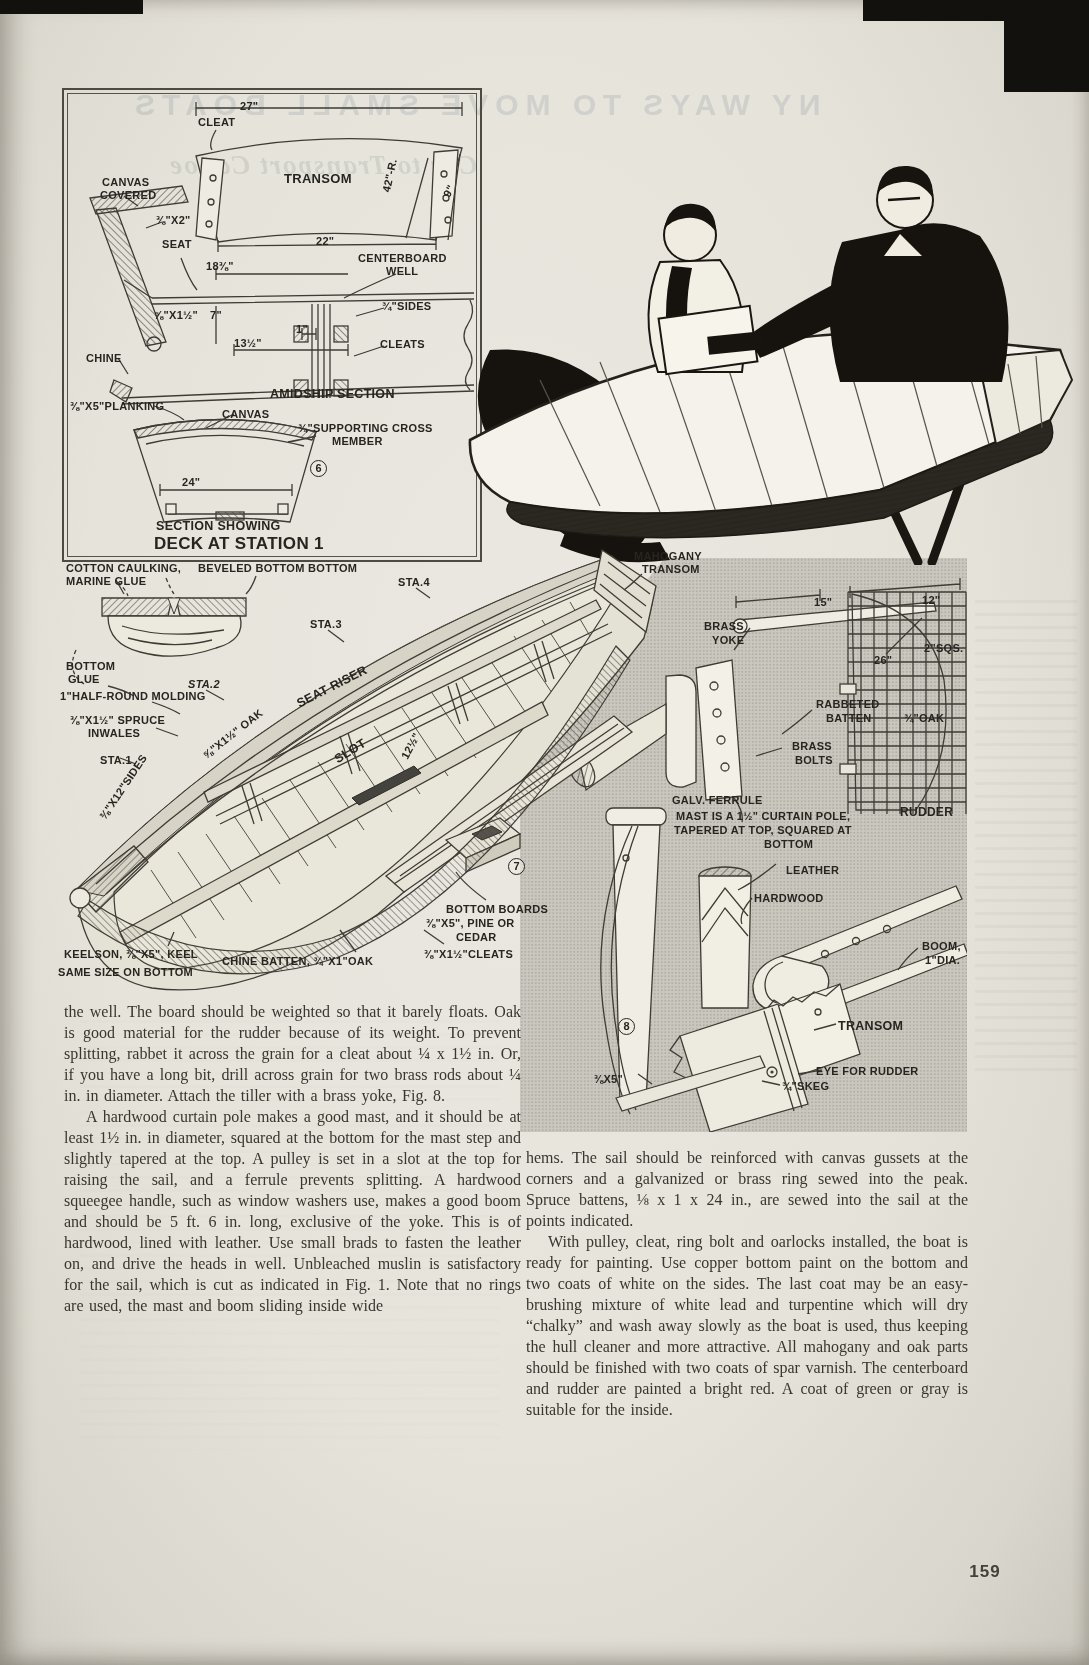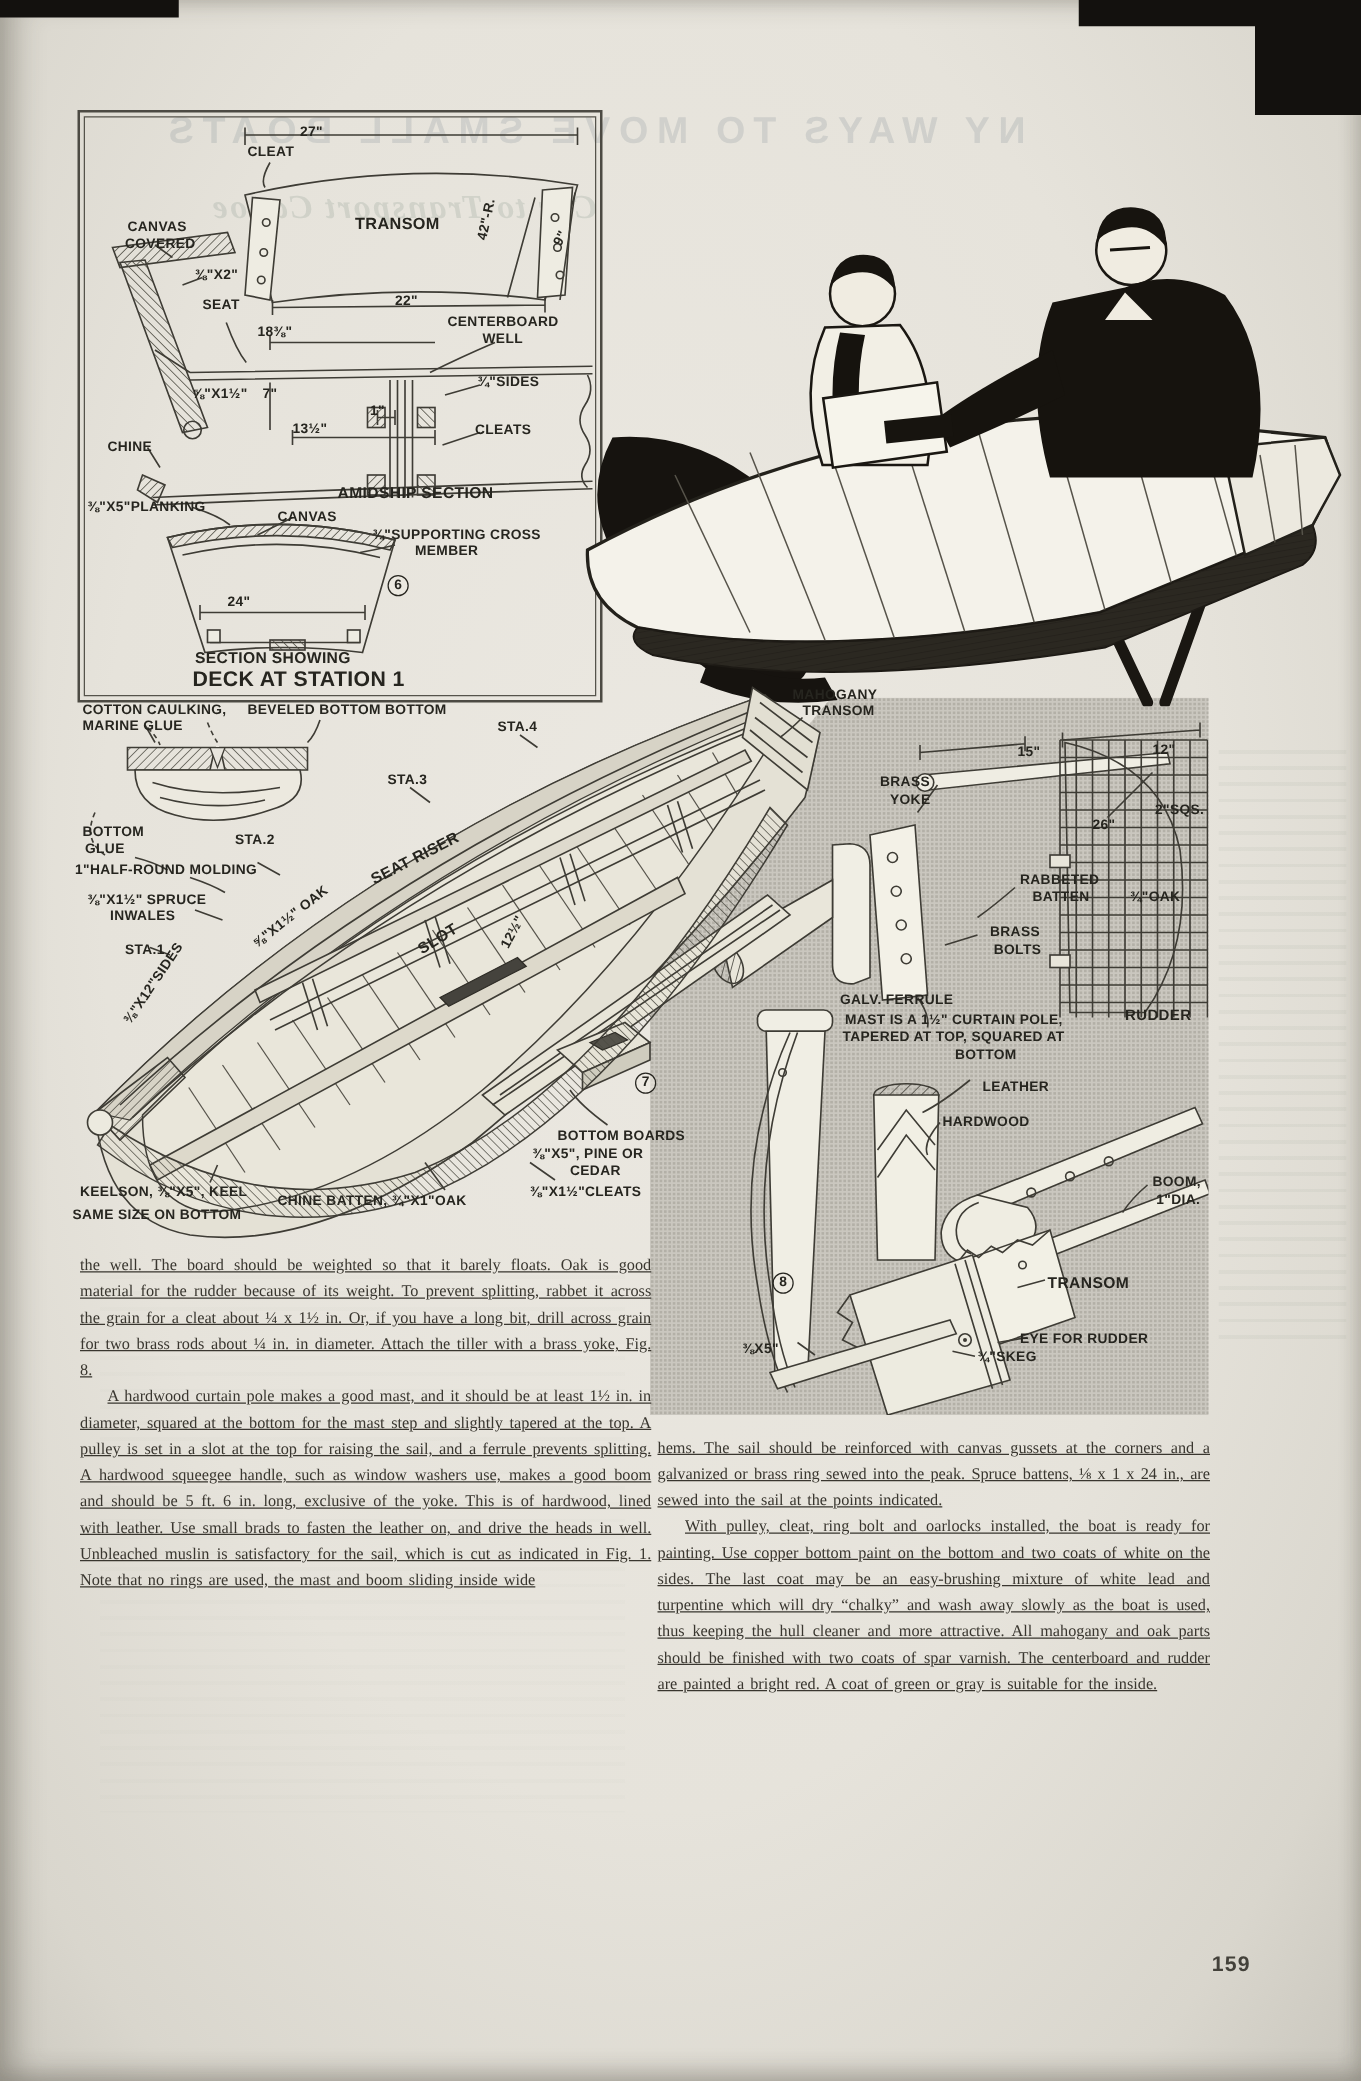--- a/index.html
+++ b/index.html
@@ -28,21 +28,21 @@
     font:bold 15.5px/1.36 "Liberation Sans",sans-serif;color:#2c2b27;text-align:justify;letter-spacing:.2px;}
   
   .fig8{position:absolute;left:520px;top:558px;width:447px;height:574px;
     background-color:#cac7bf;
     background-image:radial-gradient(circle,#b3b0a7 1px, transparent 1.15px);
     background-size:3.5px 3.5px;
     clip-path:polygon(0px 177px,145px 0px,447px 0px,447px 574px,0px 574px);}
   .fig7{position:absolute;left:56px;top:540px;width:612px;height:452px;}
   
   .bodycol{position:absolute;color:#39362f;font-family:"Liberation Serif",serif;}
-  .bodycol p{margin:0;font-size:13px;line-height:21px;text-align:justify;word-spacing:1.5px;text-decoration:underline;}
+  .bodycol p{margin:0;font-size:16px;line-height:21px;text-align:justify;word-spacing:1.5px;}
   .bodycol p + p{text-indent:22px;}
   .col-left{left:64px;top:1001px;width:457px;}
   .col-right{left:526px;top:1147px;width:442px;}
   .pageno{position:absolute;left:952px;top:1562px;width:66px;text-align:center;
     font:600 17px "Liberation Sans",sans-serif;color:#43413a;letter-spacing:1px;}
   svg{display:block;}
   .lineart{stroke:#3e3c35;fill:none;stroke-width:1.3;}
 </style>
 </head>
 <body>
@@ -353,21 +353,21 @@
 
       <path class="lineart" d="M60,40 l8,14 M200,36 q-4,12 -10,18 M360,48 l14,10 M272,90 l16,12 M150,150 l18,10 M96,162 q18,6 28,12 M100,188 l22,8 M64,218 l16,6 M586,34 q-10,10 -18,16 M430,360 q-22,-16 -30,-28 M300,412 l-16,-22 M112,406 l6,-14 M388,404 l-20,-14 M52,146 q16,4 26,10"></path>
     </svg>
   <span class="dlabel" style="left: 10px; top: 22px;">COTTON CAULKING,</span>
       <span class="dlabel" style="left: 10px; top: 35px;">MARINE GLUE</span>
       <span class="dlabel" style="left: 142px; top: 22px;">BEVELED BOTTOM BOTTOM</span>
       <span class="dlabel" style="left: 578px; top: 10px;">MAHOGANY</span>
       <span class="dlabel" style="left: 586px; top: 23px;">TRANSOM</span>
       <span class="dlabel" style="left: 342px; top: 36px;">STA.4</span>
       <span class="dlabel" style="left: 254px; top: 78px;">STA.3</span>
-      <span class="dlabel" style="left: 132px; top: 126px;">STA.2</span>
+      <span class="dlabel" style="left: 132px; top: 138px; font-style: italic;">STA.2</span>
       <span class="dlabel" style="left: 10px; top: 120px;">BOTTOM</span>
       <span class="dlabel" style="left: 12px; top: 133px;">GLUE</span>
       <span class="dlabel" style="left: 4px; top: 150px;">1"HALF-ROUND MOLDING</span>
       <span class="dlabel" style="left: 14px; top: 174px;">⅜"X1½" SPRUCE</span>
       <span class="dlabel" style="left: 32px; top: 187px;">INWALES</span>
       <span class="dlabel" style="left: 44px; top: 214px;">STA.1</span>
       <span class="dlabel" style="left: 242px; top: 158px; font-size: 12.5px; transform: rotate(-27deg);">SEAT RISER</span>
       <span class="dlabel" style="left: 148px; top: 210px; transform: rotate(-38deg);">⅝"X1½" OAK</span>
       <span class="dlabel" style="left: 280px; top: 214px; font-size: 12.5px; transform: rotate(-32deg);">SLOT</span>
       <span class="dlabel" style="left: 348px; top: 212px; transform: rotate(-62deg);">12½"</span>

